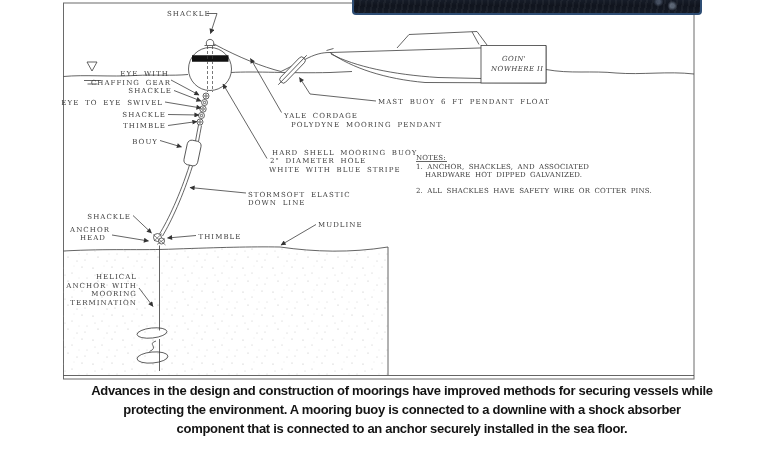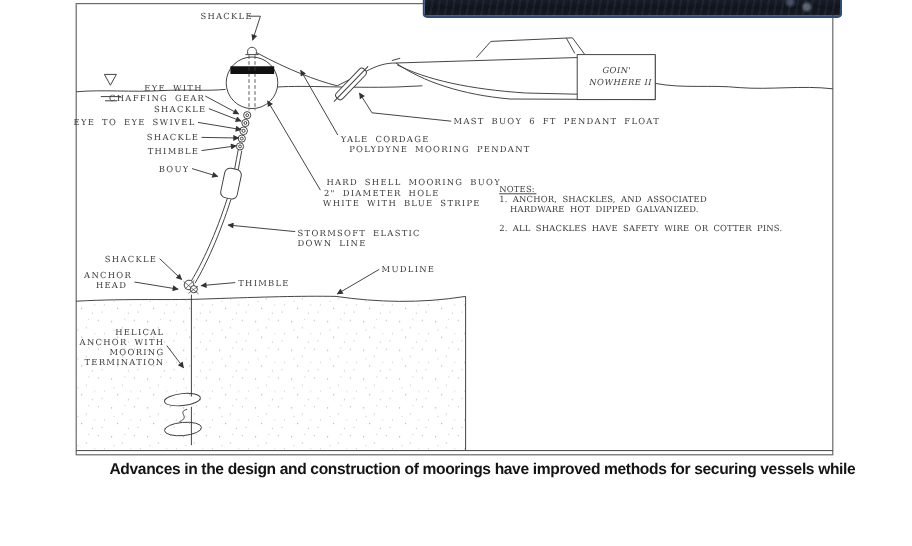--- a/index.html
+++ b/index.html
@@ -177,15 +177,17 @@
       <text class="note" x="416" y="168.5">1.  ANCHOR,  SHACKLES,  AND  ASSOCIATED</text>
       <text class="note" x="425" y="176.5">HARDWARE  HOT  DIPPED  GALVANIZED.</text>
       <text class="note" x="416" y="192.5">2.  ALL  SHACKLES  HAVE  SAFETY  WIRE  OR  COTTER  PINS.</text>
     </g>
   </svg>
 
   <div class="photo-strip"></div>
 
   <div class="caption">
     <div>Advances in the design and construction of moorings have improved methods for securing vessels while</div>
+    <div>protecting the environment. A mooring buoy is connected to a downline with a shock absorber</div>
+    <div>component that is connected to an anchor securely installed in the sea floor.</div>
   </div>
 
 </div>
 
 </body></html>

